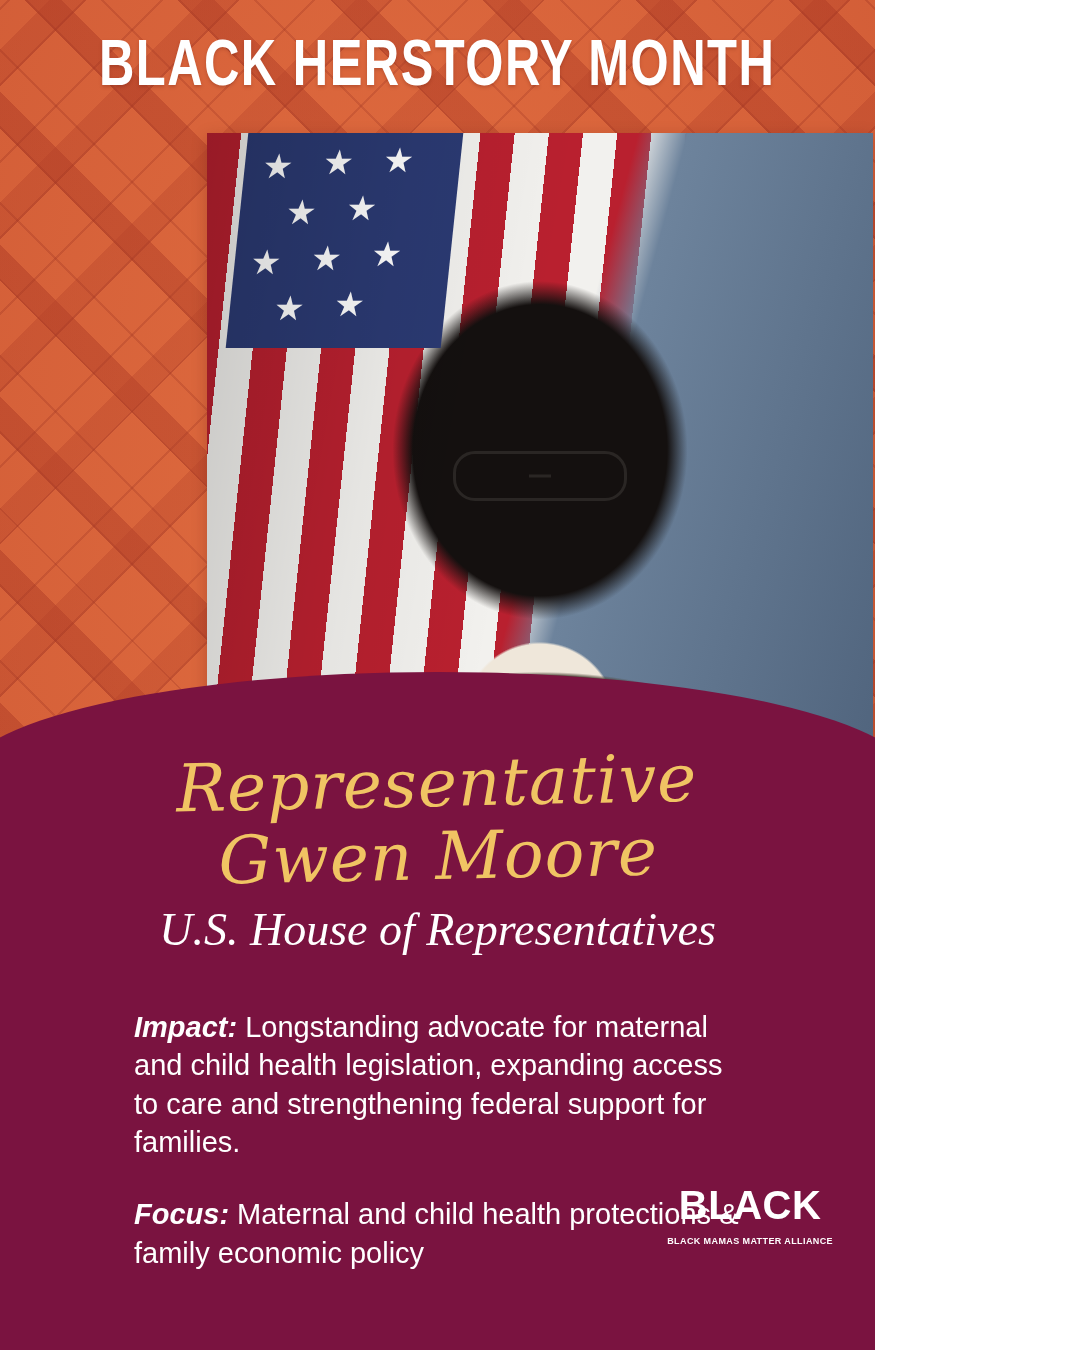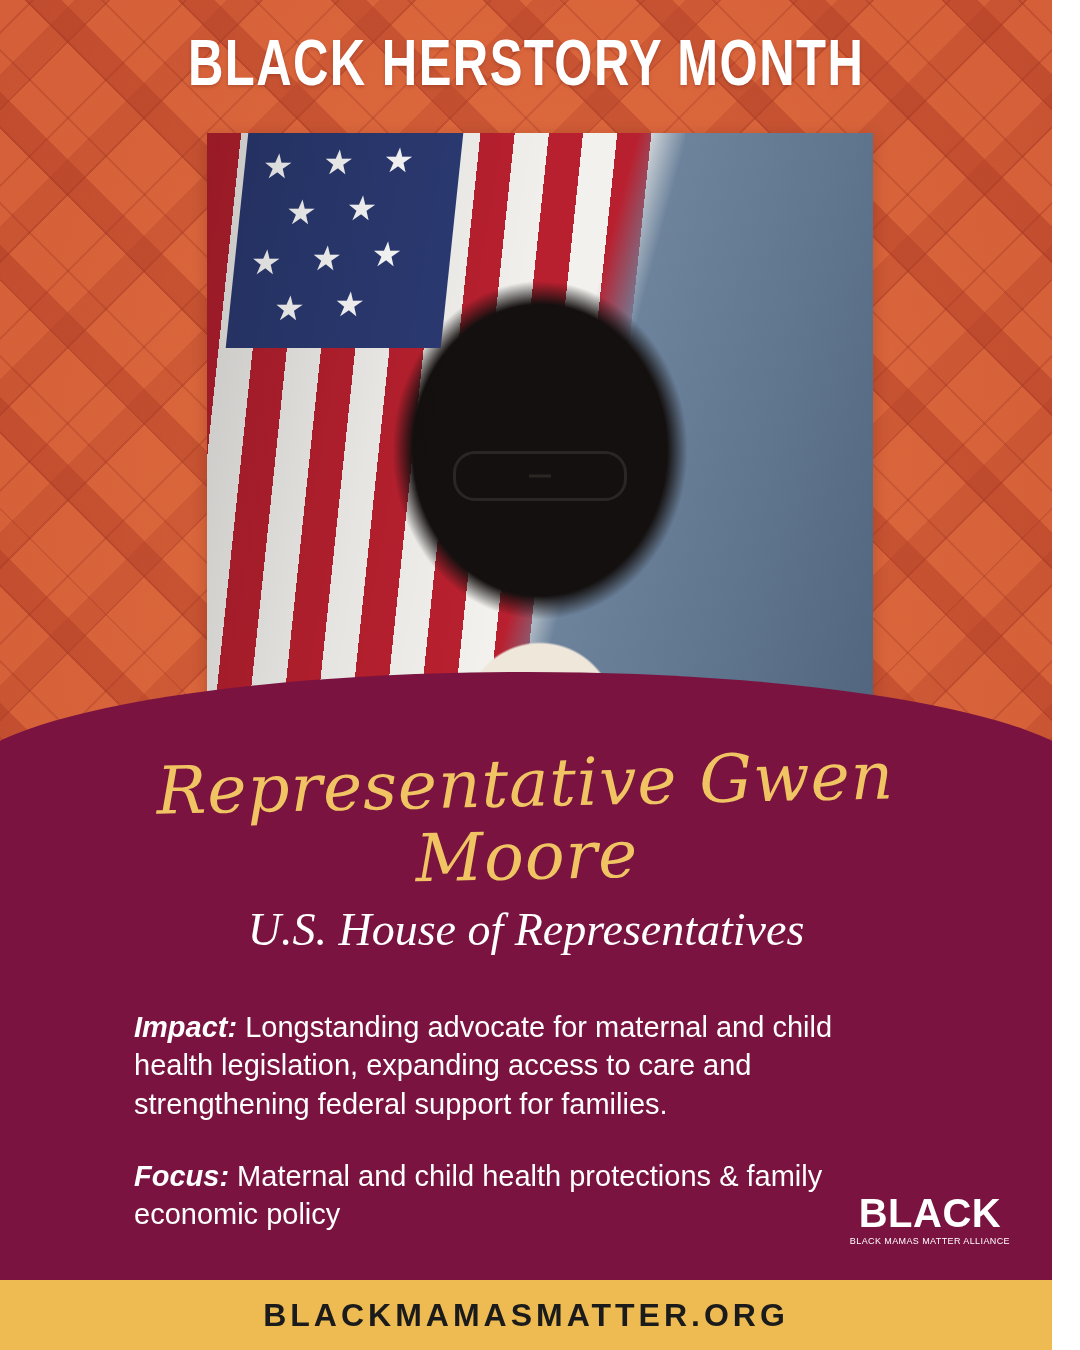--- a/index.html
+++ b/index.html
@@ -6,21 +6,21 @@
     margin: 0;
     padding: 0;
     background: #ffffff;
   }
   body {
     font-family: "Liberation Sans", sans-serif;
   }
 
   .poster {
     position: relative;
-    width: 1052px;
+    width: 875px;
     height: 1350px;
     overflow: hidden;
     background: #e06a3e;
   }
 
   
   .bg-pattern {
     position: absolute;
     inset: 0;
     background-color: #e06a3e;
@@ -212,23 +212,23 @@
   }
   .logo-mark {
     font-size: 40px;
     font-weight: bold;
     letter-spacing: 0.5px;
     line-height: 1;
     font-family: "Liberation Sans", sans-serif;
   }
   .logo-sub {
     font-size: 9px;
-    font-weight: normal;
+    font-weight: bold;
     letter-spacing: 0.4px;
-    margin-top: 3px;
+    margin-top: 11px;
     font-family: "Liberation Sans", sans-serif;
   }
 
   
   .footer {
     position: absolute;
     left: 0;
     right: 0;
     bottom: 0;
     height: 70px;
@@ -290,17 +290,14 @@
         <span class="lead">Focus:</span><span> Maternal and child health protections &amp; family economic policy</span>
       </p>
     </div>
   </div>
 
   <div class="logo">
     <div class="logo-mark">BLACK</div>
     <div class="logo-sub">BLACK MAMAS MATTER ALLIANCE</div>
   </div>
 
-  <div class="footer">
-    <div class="footer-url">BLACKMAMASMATTER.ORG</div>
-  </div>
 
 </div>
 
 </body></html>

